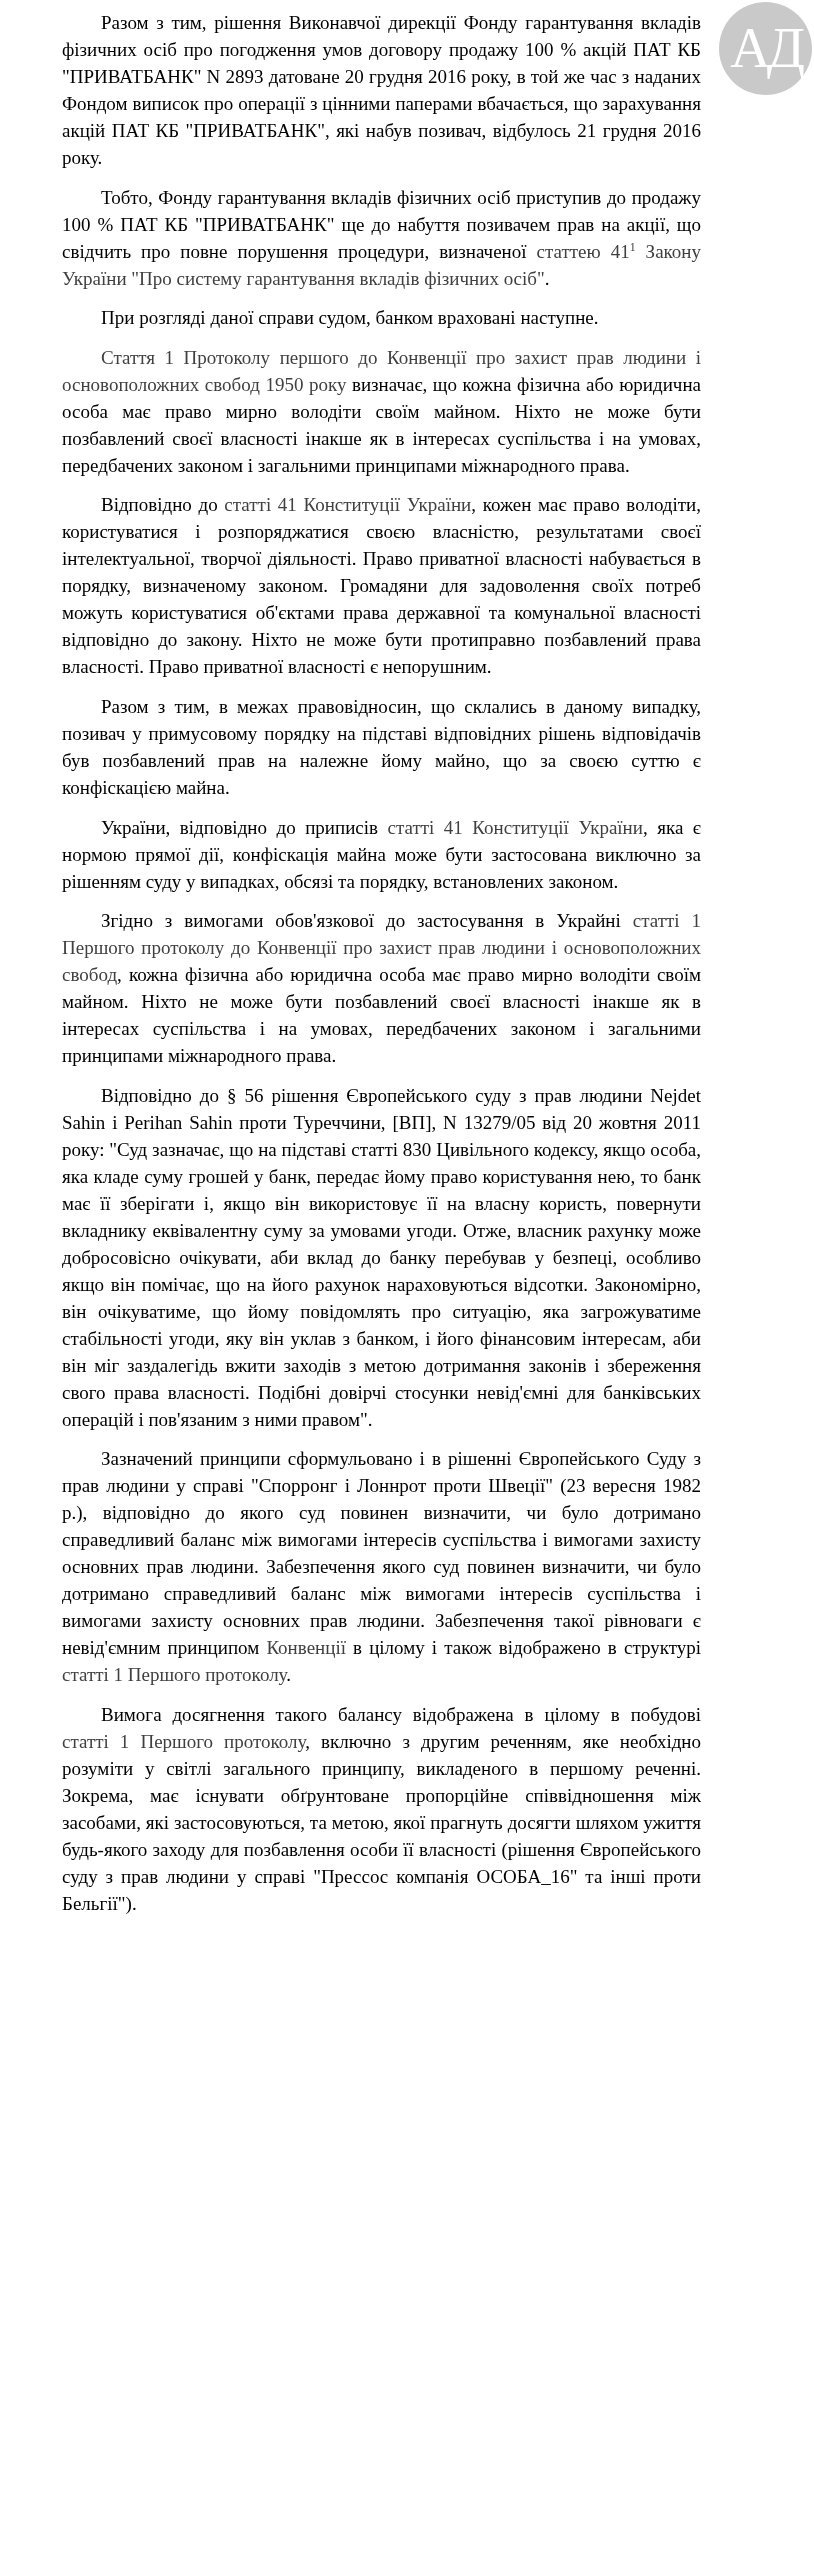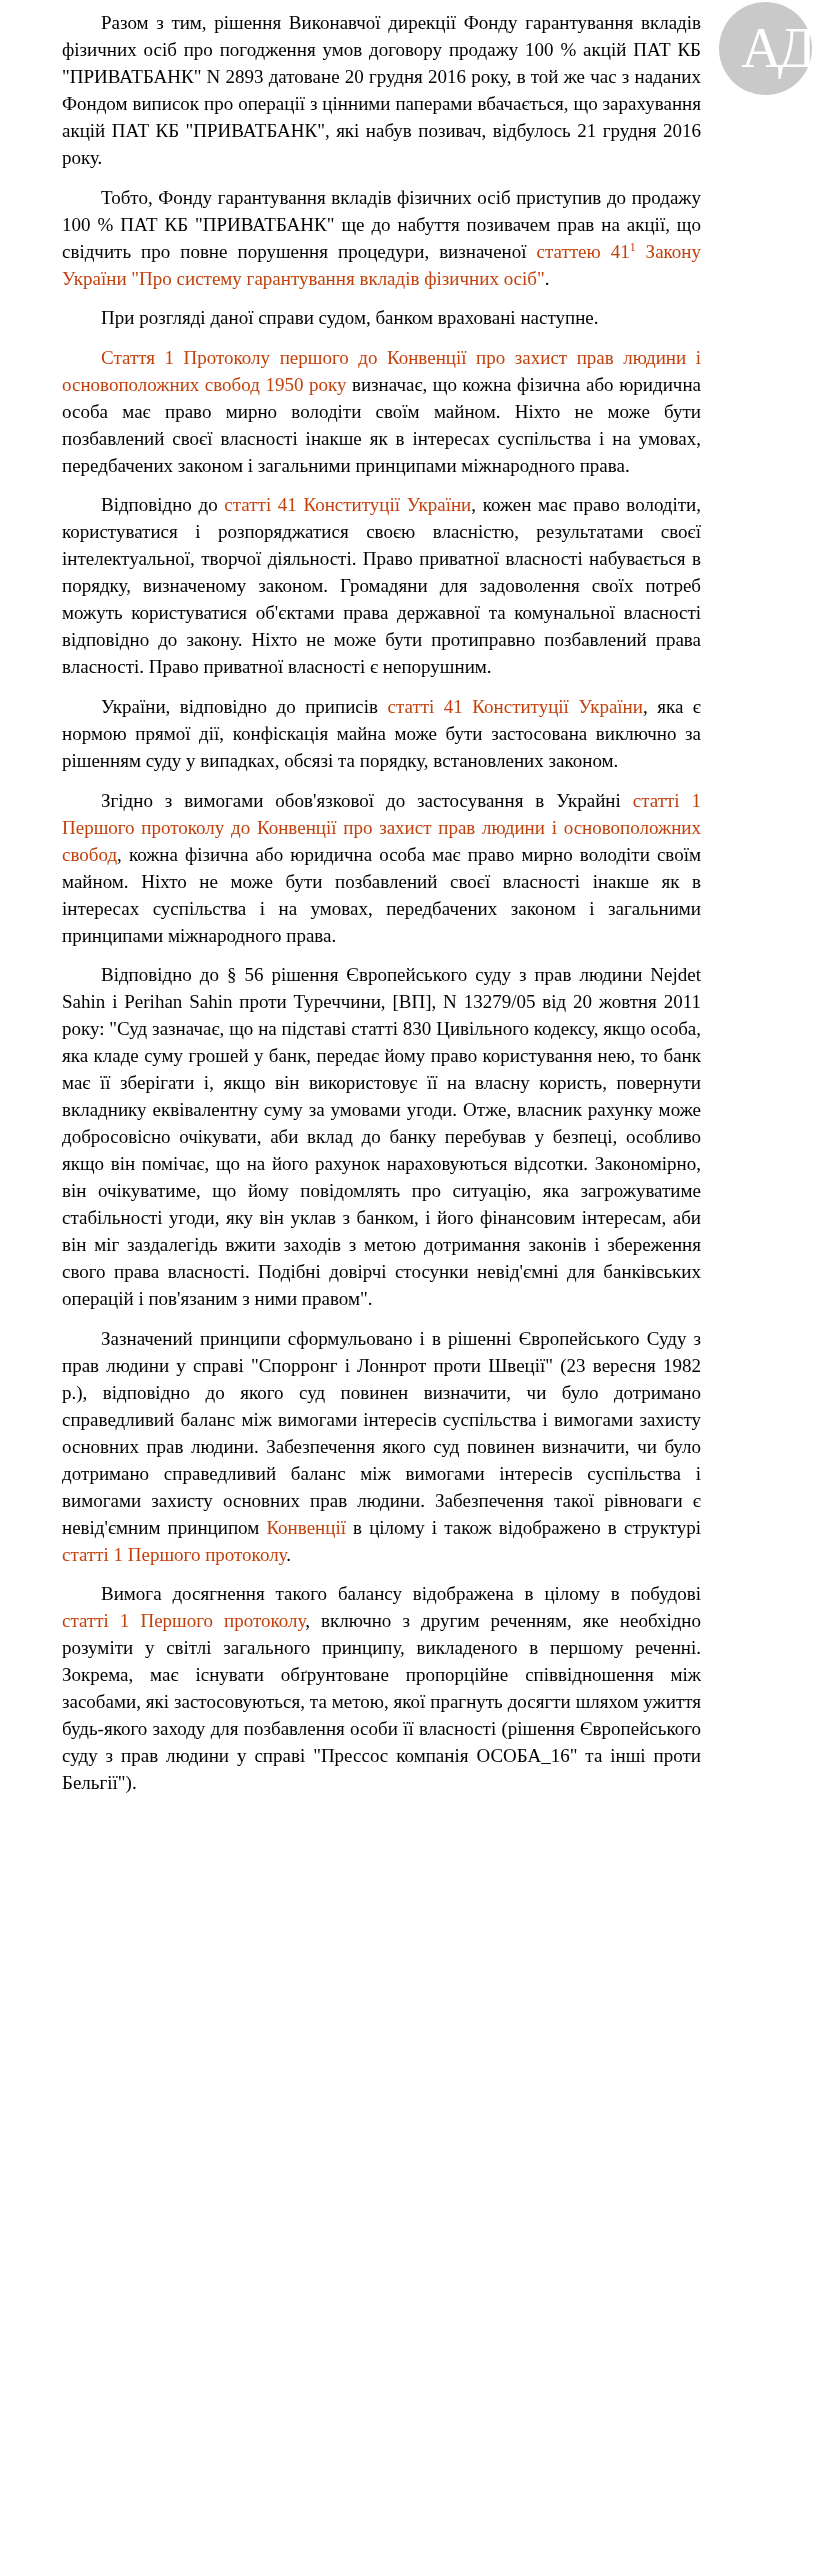--- a/index.html
+++ b/index.html
@@ -20,21 +20,21 @@
     top: 1.9px;
     right: 1.9px;
     width: 93px;
     height: 93px;
     border-radius: 50%;
     background: #c9c9c9;
     color: #ffffff;
     font-family: "Liberation Serif", "DejaVu Serif", serif;
     font-size: 56px;
     line-height: 93px;
-    text-align: right;
+    text-align: center;
     letter-spacing: -3.9px;
     z-index: 0;
     user-select: none;
   }
   #doc {
     position: relative;
     z-index: 1;
     padding: 9px 56px 0 62px;
     box-sizing: border-box;
     width: 757px;
@@ -47,38 +47,39 @@
     line-height: 27px;
     letter-spacing: 0px;
     word-spacing: 0px;
     -webkit-hyphens: none;
     hyphens: none;
   }
   p.para:last-child {
     margin-bottom: 11px;
   }
   .lnk {
-    color: #c2410c;
+    color: #404040;
   }
   .sup {
     font-size: 0.62em;
     vertical-align: super;
     line-height: 0;
   }
 </style>
 </head>
 <body>
 
 <div id="watermark">АД</div>
 
 <div id="doc">
     <p class="para"><span>Разом з тим, рішення Виконавчої дирекції Фонду гарантування вкладів фізичних осіб про погодження умов договору продажу 100 % акцій ПАТ КБ "ПРИВАТБАНК" N 2893 датоване 20 грудня 2016 року, в той же час з наданих Фондом виписок про операції з цінними паперами вбачається, що зарахування акцій ПАТ КБ "ПРИВАТБАНК", які набув позивач, відбулось 21 грудня 2016 року.</span></p>
     <p class="para"><span>Тобто, Фонду гарантування вкладів фізичних осіб приступив до продажу 100 % ПАТ КБ "ПРИВАТБАНК" ще до набуття позивачем прав на акції, що свідчить про повне порушення процедури, визначеної </span><span class="lnk">статтею 41</span><span class="lnk sup">1</span><span class="lnk"> Закону України "Про систему гарантування вкладів фізичних осіб"</span><span>.</span></p>
     <p class="para"><span>При розгляді даної справи судом, банком враховані наступне.</span></p>
     <p class="para"><span class="lnk">Стаття 1 Протоколу першого до Конвенції про захист прав людини і основоположних свобод 1950 року</span><span> визначає, що кожна фізична або юридична особа має право мирно володіти своїм майном. Ніхто не може бути позбавлений своєї власності інакше як в інтересах суспільства і на умовах, передбачених законом і загальними принципами міжнародного права.</span></p>
     <p class="para"><span>Відповідно до </span><span class="lnk">статті 41 Конституції України</span><span>, кожен має право володіти, користуватися і розпоряджатися своєю власністю, результатами своєї інтелектуальної, творчої діяльності. Право приватної власності набувається в порядку, визначеному законом. Громадяни для задоволення своїх потреб можуть користуватися об'єктами права державної та комунальної власності відповідно до закону. Ніхто не може бути протиправно позбавлений права власності. Право приватної власності є непорушним.</span></p>
+    <p class="para"><span>Разом з тим, в межах правовідносин, що склались в даному випадку, позивач у примусовому порядку на підставі відповідних рішень відповідачів був позбавлений прав на належне йому майно, що за своєю суттю є конфіскацією майна.</span></p>
     <p class="para"><span>України, відповідно до приписів </span><span class="lnk">статті 41 Конституції України</span><span>, яка є нормою прямої дії, конфіскація майна може бути застосована виключно за рішенням суду у випадках, обсязі та порядку, встановлених законом.</span></p>
     <p class="para"><span>Згідно з вимогами обов'язкової до застосування в Украйні </span><span class="lnk">статті 1 Першого протоколу до Конвенції про захист прав людини і основоположних свобод</span><span>, кожна фізична або юридична особа має право мирно володіти своїм майном. Ніхто не може бути позбавлений своєї власності інакше як в інтересах суспільства і на умовах, передбачених законом і загальними принципами міжнародного права.</span></p>
     <p class="para"><span>Відповідно до § 56 рішення Європейського суду з прав людини Nejdet Sahin і Perihan Sahin проти Туреччини, [ВП], N 13279/05 від 20 жовтня 2011 року: "Суд зазначає, що на підставі статті 830 Цивільного кодексу, якщо особа, яка кладе суму грошей у банк, передає йому право користування нею, то банк має її зберігати і, якщо він використовує її на власну користь, повернути вкладнику еквівалентну суму за умовами угоди. Отже, власник рахунку може добросовісно очікувати, аби вклад до банку перебував у безпеці, особливо якщо він помічає, що на його рахунок нараховуються відсотки. Закономірно, він очікуватиме, що йому повідомлять про ситуацію, яка загрожуватиме стабільності угоди, яку він уклав з банком, і його фінансовим інтересам, аби він міг заздалегідь вжити заходів з метою дотримання законів і збереження свого права власності. Подібні довірчі стосунки невід'ємні для банківських операцій і пов'язаним з ними правом".</span></p>
     <p class="para"><span>Зазначений принципи сформульовано і в рішенні Європейського Суду з прав людини у справі "Спорронг і Лоннрот проти Швеції" (23 вересня 1982 р.), відповідно до якого суд повинен визначити, чи було дотримано справедливий баланс між вимогами інтересів суспільства і вимогами захисту основних прав людини. Забезпечення якого суд повинен визначити, чи було дотримано справедливий баланс між вимогами інтересів суспільства і вимогами захисту основних прав людини. Забезпечення такої рівноваги є невід'ємним принципом </span><span class="lnk">Конвенції</span><span> в цілому і також відображено в структурі </span><span class="lnk">статті 1 Першого протоколу</span><span>.</span></p>
     <p class="para"><span>Вимога досягнення такого балансу відображена в цілому в побудові </span><span class="lnk">статті 1 Першого протоколу</span><span>, включно з другим реченням, яке необхідно розуміти у світлі загального принципу, викладеного в першому реченні. Зокрема, має існувати обґрунтоване пропорційне співвідношення між засобами, які застосовуються, та метою, якої прагнуть досягти шляхом ужиття будь-якого заходу для позбавлення особи її власності (рішення Європейського суду з прав людини у справі "Прессос компанія ОСОБА_16" та інші проти Бельгії").</span></p>
   </div>
 
 
 </body></html>

